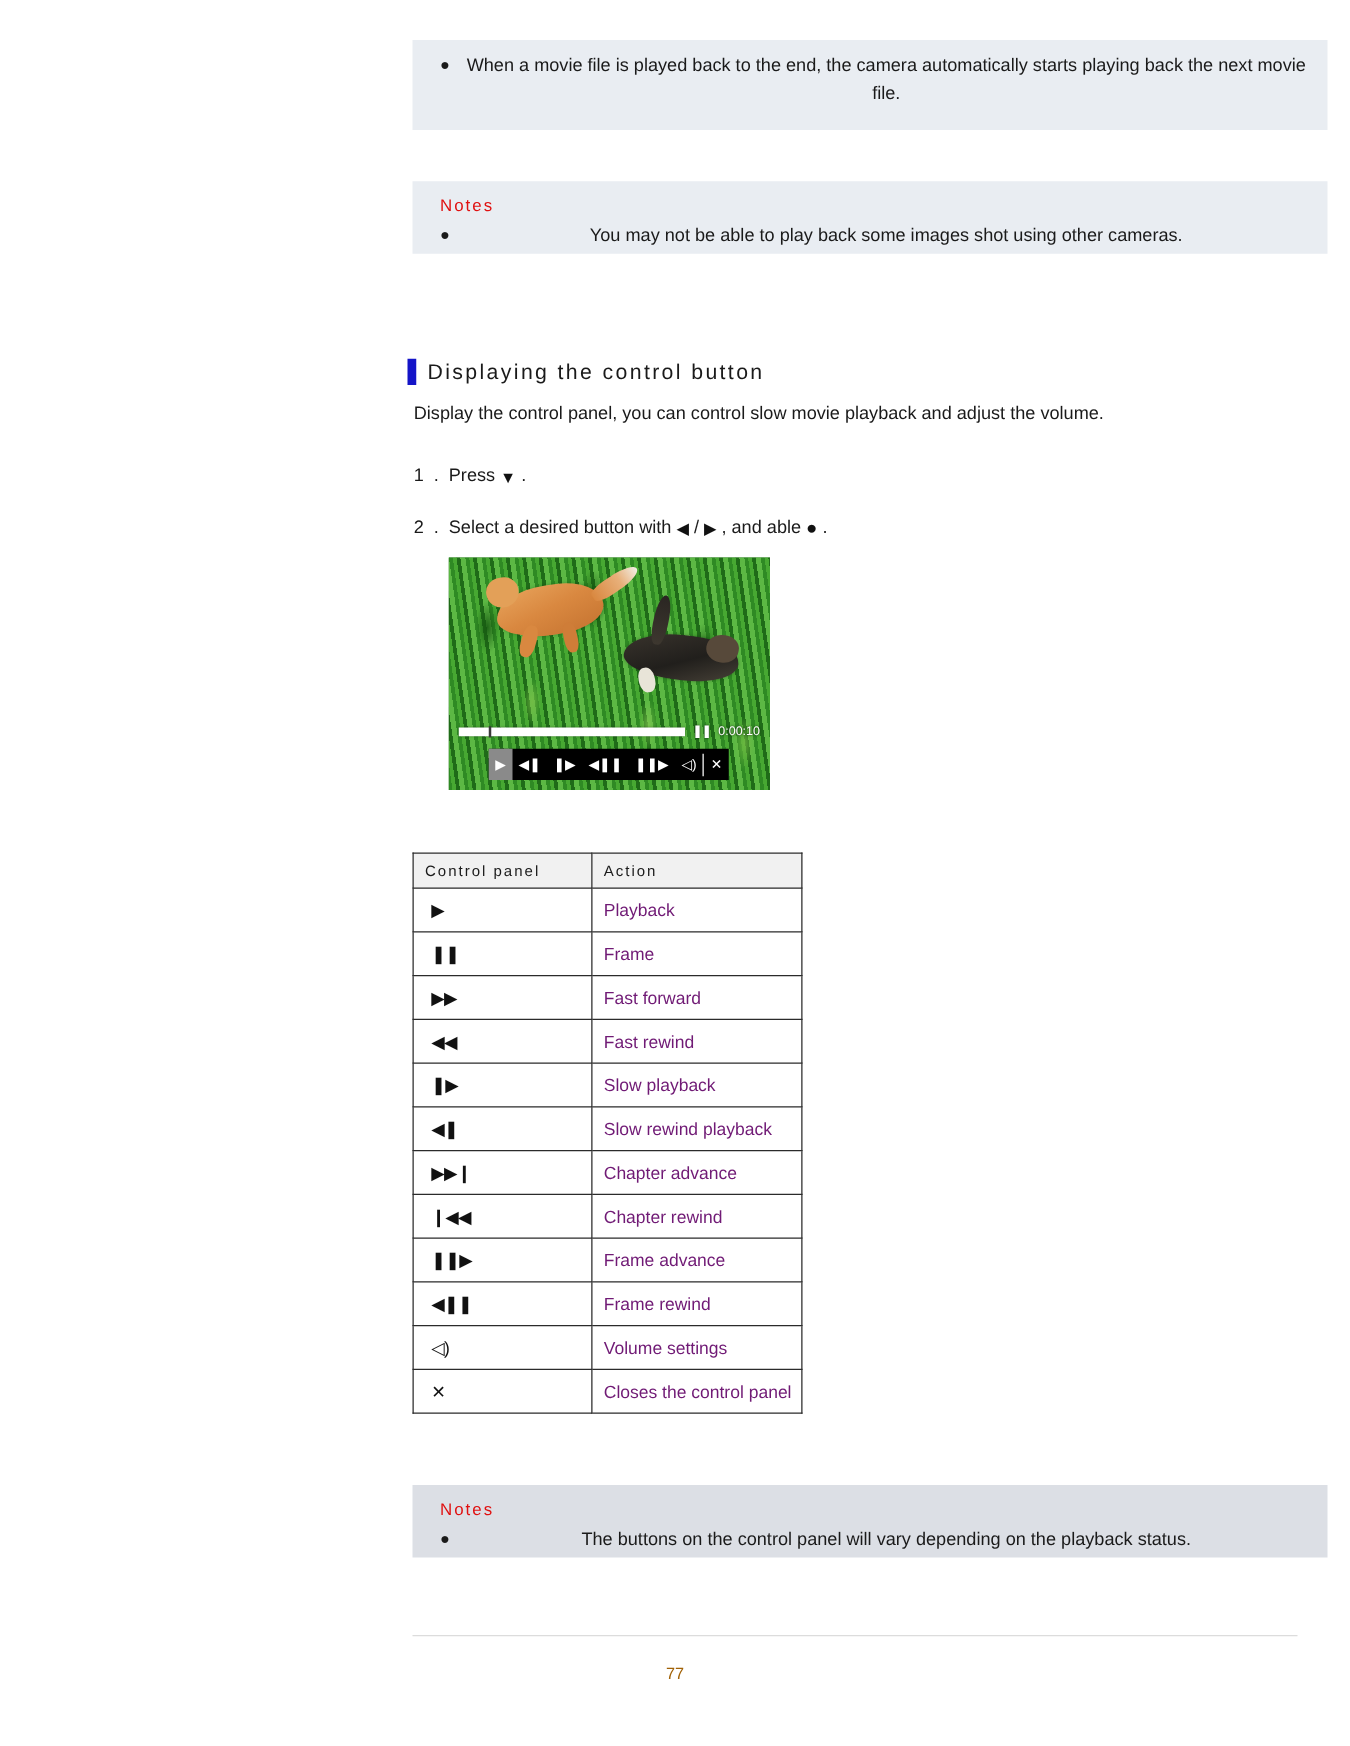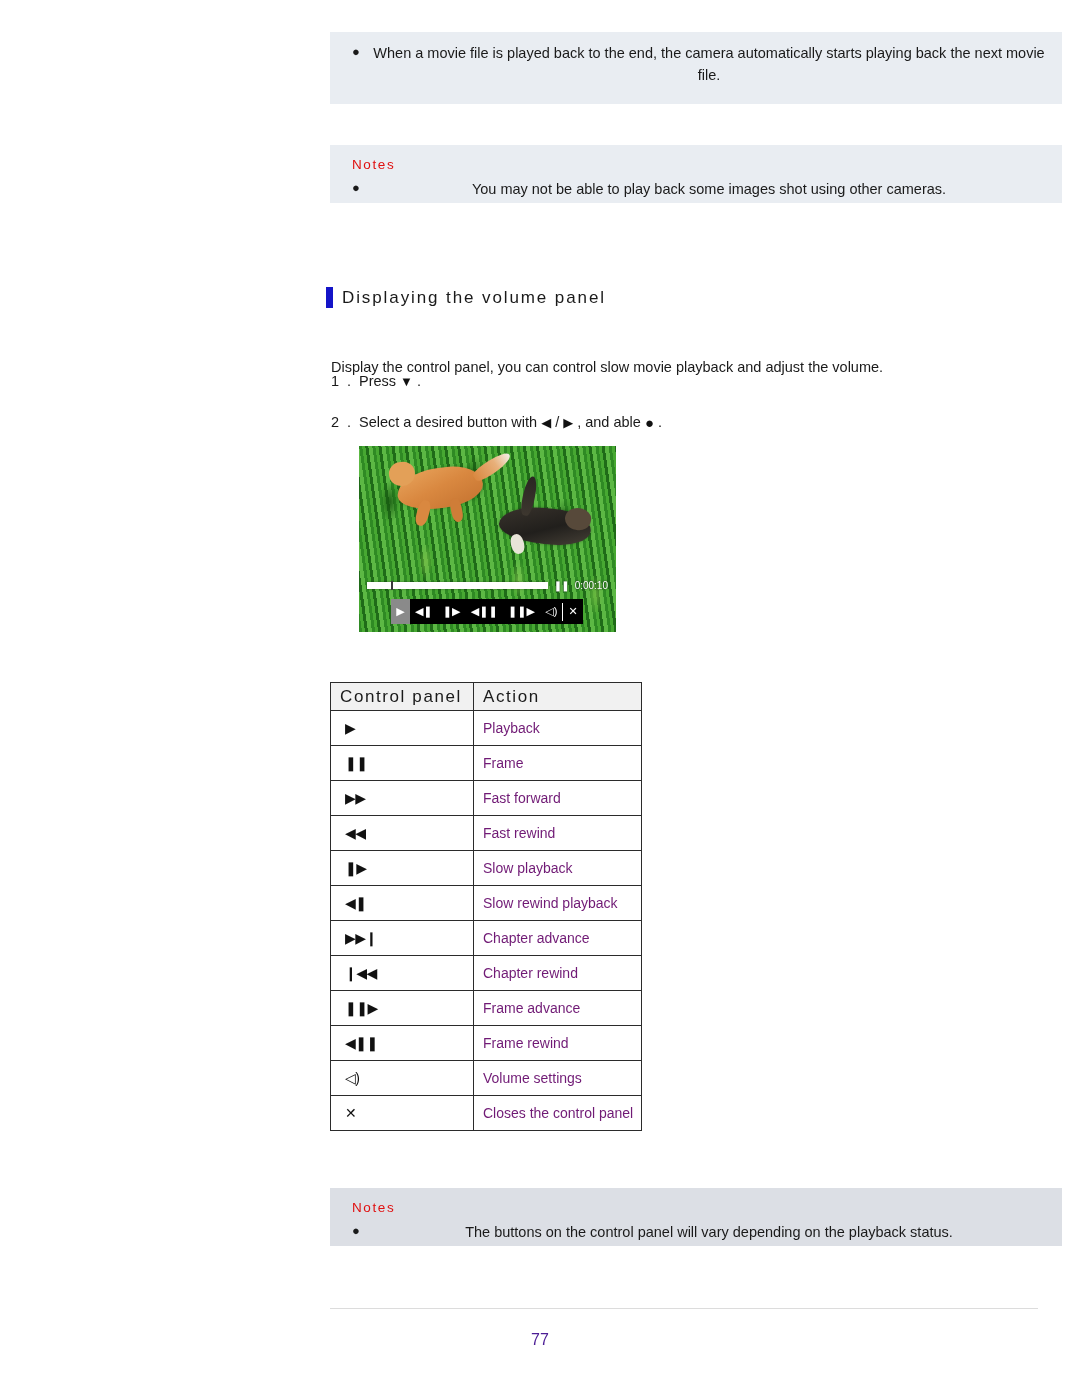--- a/index.html
+++ b/index.html
@@ -71,21 +71,20 @@
     letter-spacing: 1.9px;
     color: #1a1a1a;
   }
 
   .intro-line {
     position: absolute;
     left: 331px;
     top: 323px;
     font-size: 14.5px;
     color: #1a1a1a;
-    margin-top: 36px;
   }
 
   
   .steps { position: absolute; left: 331px; top: 352px; width: 600px; }
   .step-row {
     display: flex;
     align-items: baseline;
     font-size: 14.5px;
     margin-bottom: 4px;
   }
@@ -269,21 +268,21 @@
   .panel-table th, .panel-table td {
     border: 1px solid #2b2b2b;
     padding: 0;
     vertical-align: middle;
   }
   .panel-table th {
     background: #f1f1f1;
     font-weight: normal;
     text-align: left;
     letter-spacing: 1.6px;
-    font-size: 17px;
+    font-size: 12px;
     height: 27px;
     padding: 0 9px;
   }
   .panel-table td.icon-cell {
     width: 128px;
     height: 34px;
     padding-left: 14px;
     font-size: 14px;
     color: #111;
     letter-spacing: -0.5px;
@@ -301,22 +300,22 @@
     top: 1308px;
     width: 708px;
     height: 1px;
     background: #dcdcdc;
   }
   .page-num {
     position: absolute;
     left: 0; right: 0;
     top: 1331px;
     text-align: center;
-    font-size: 16px;
-    color: #4c1d95;
+    font-size: 13px;
+    color: #a16207;
   }
   .pn-inner { display: inline-block; }
 </style>
 </head>
 <body>
 
 <div class="note-box tint-a" style="top:32px; height:72px;">
   <div class="bullet-line">
     <span class="bullet-dot">●</span>
     <span class="bullet-text">When a movie file is played back to the end, the camera automatically starts playing back the next movie file.</span>
@@ -326,21 +325,21 @@
 <div class="note-box tint-a" style="top:145px; height:58px;">
   <div class="notes-title">Notes</div>
   <div class="bullet-line">
     <span class="bullet-dot">●</span>
     <span class="bullet-text">You may not be able to play back some images shot using other cameras.</span>
   </div>
 </div>
 
 <div class="section-heading">
   <div class="heading-bar"></div>
-  <div class="heading-text">Displaying the volume panel</div>
+  <div class="heading-text">Displaying the control button</div>
 </div>
 
 <div class="intro-line">Display the control panel, you can control slow movie playback and adjust the volume.</div>
 
 <div class="steps">
 
   <div class="step-row">
     <span class="step-num">1 .</span>
     <span class="step-body">
       <span>Press</span>

